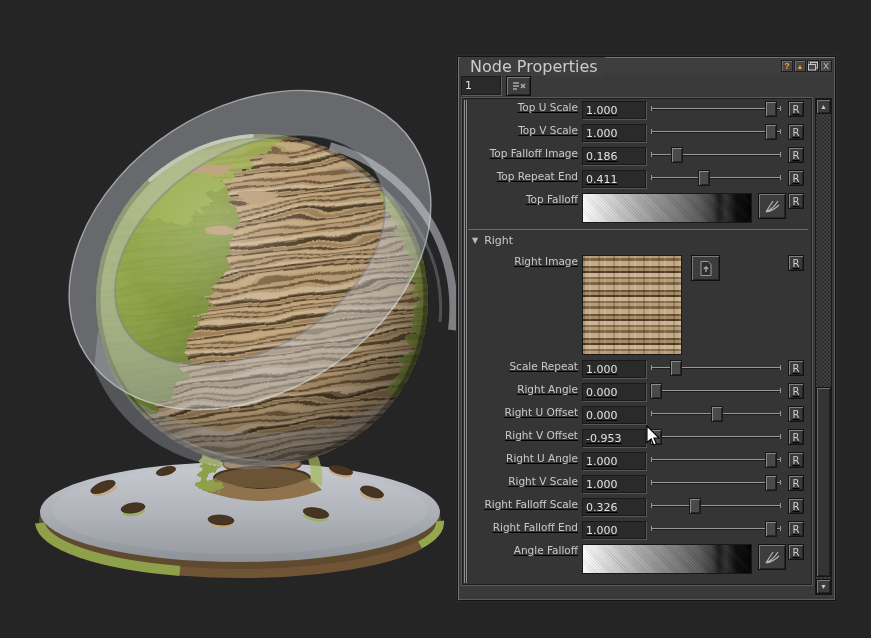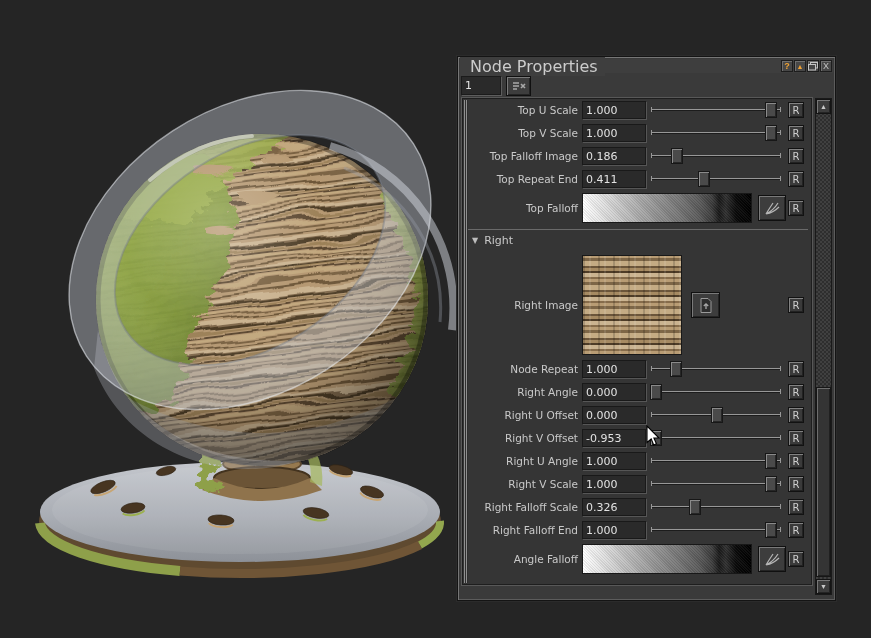--- a/index.html
+++ b/index.html
@@ -24,21 +24,21 @@
     font-family:"DejaVu Sans","Liberation Sans",sans-serif;}
   .btn{background:#3d3d3d;border:1px solid #101010;box-shadow:inset 1px 1px 0 #7a7a7a,inset -1px -1px 0 #242424;
     display:flex;align-items:center;justify-content:center;padding:0;cursor:default;}
   .clearbtn{width:25px;height:20px;}
   
   .content{position:absolute;left:3px;top:40px;width:352px;height:489px;background:#353535;
     border:1px solid #585858;box-shadow:inset 0 0 0 1px #1e1e1e;box-sizing:border-box;overflow:hidden;}
   .grip{position:absolute;left:2px;top:2px;bottom:2px;width:4px;
     background:repeating-linear-gradient(90deg,#8f8f8f 0 1px,#2e2e2e 1px 2px);}
   .rows{position:absolute;left:6px;top:0;right:2px;}
-  .row{display:flex;align-items:center;height:18px;margin:5px 6px 0 2px;}
+  .row{display:flex;height:18px;margin:5px 6px 0 2px;text-decoration:underline;}
   .row:first-child{margin-top:3px;}
   .lbl{min-width:108px;display:flex;justify-content:flex-end;font-size:10.5px;color:#c9c9c9;
     white-space:nowrap;margin-right:4px;}
   .val{width:56px;height:16px;background:#2a2a2a;border:1px solid #191919;box-shadow:1px 1px 0 #565656;
     color:#e2e2e2;font-size:11px;padding:0 3px;font-family:"DejaVu Sans","Liberation Sans",sans-serif;}
   .slider{flex:1;position:relative;height:16px;margin:0 5px;}
   .track{position:absolute;left:0;right:0;top:7px;height:1px;background:#989898;box-shadow:0 1px 0 #1c1c1c;}
   .track::before,.track::after{content:"";position:absolute;top:-2px;width:1px;height:5px;background:#989898;}
   .track::before{left:0}.track::after{right:0}
   .handle{position:absolute;top:0;width:12px;height:16px;background:#4a4a4a;border:1px solid #171717;
@@ -290,21 +290,21 @@
           <button class="btn loadbtn">
             <svg width="16" height="17">
               <path d="M3,1.5 h7 l3,3 v11 h-10 z" fill="#2e2e2e" stroke="#9a9a9a"></path>
               <path d="M8,12 V7 M5.8,9 L8,6.8 L10.2,9" stroke="#a8a8a8" stroke-width="1.3" fill="none"></path>
             </svg>
           </button>
           <div class="spacer"></div>
           <button class="rbtn">R</button>
         </div>
         <div class="row">
-          <div class="lbl">Node Repeat</div>
+          <div class="lbl">Scale Repeat</div>
           <input class="val" value="1.000" style="">
           <div class="slider">
             <div class="track"></div>
             <div class="handle" style="left: calc(19% - 6px);"></div>
           </div>
           <button class="rbtn">R</button>
         </div>
         <div class="row">
           <div class="lbl">Right Angle</div>
           <input class="val" value="0.000" style="">

